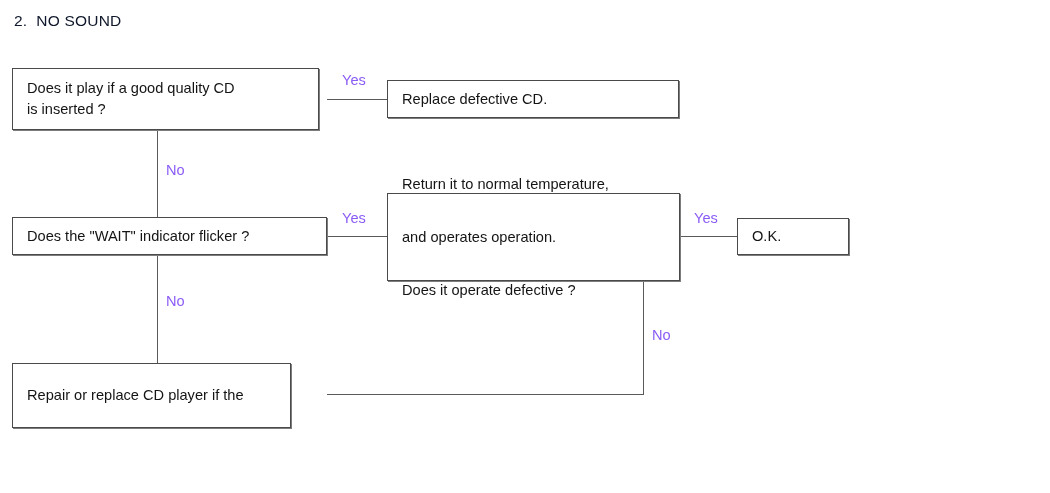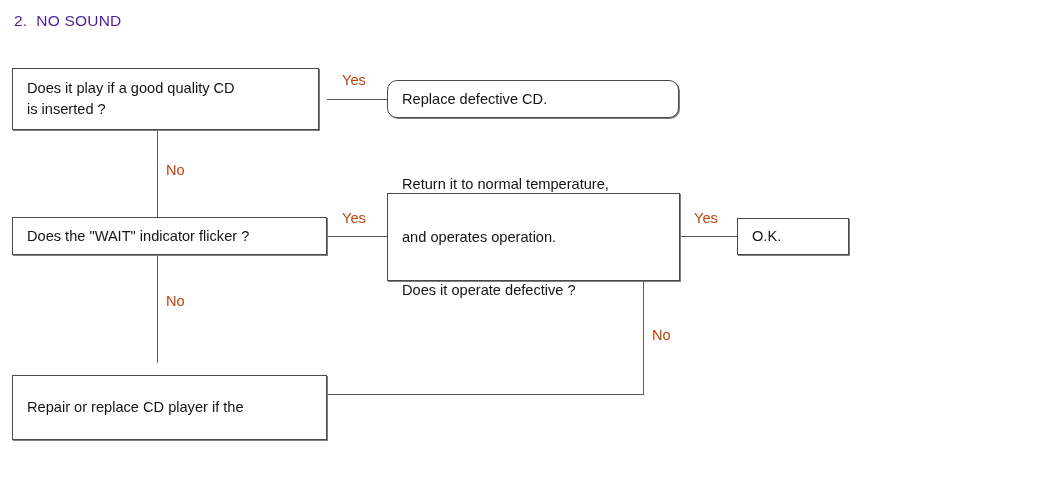--- a/index.html
+++ b/index.html
@@ -20,21 +20,21 @@
     overflow: hidden;
   }
 
   
   .chart-title {
     position: absolute;
     left: 14px;
     top: 12px;
     font-size: 15.5px;
     letter-spacing: 0.2px;
-    color: #4c1d95;
+    color: #0f172a;
     white-space: pre;
   }
 
   
   .node {
     position: absolute;
     box-sizing: border-box;
     background: #ffffff;
     border: 1px solid #4a4a4a;
     box-shadow: 1px 1px 0 0 #7d7d7d;
@@ -44,25 +44,25 @@
     padding: 0 14px;
   }
   .node .line {
     font-size: 14.6px;
     line-height: 21px;
     color: #141414;
     white-space: pre;
   }
 
   #node-cd-quality   { left: 12px;  top: 68px;  width: 307px; height: 62px; padding-left: 14px; }
-  #node-replace-cd   { left: 387px; top: 80px;  width: 292px; height: 38px; border-radius: 10px; }
+  #node-replace-cd   { left: 387px; top: 80px;  width: 292px; height: 38px; }
   #node-wait-flicker { left: 12px;  top: 217px; width: 315px; height: 38px; }
   #node-temperature  { left: 387px; top: 193px; width: 293px; height: 88px; gap: 32px; }
   #node-ok           { left: 737px; top: 218px; width: 112px; height: 37px; }
-  #node-repair       { left: 12px;  top: 363px; width: 315px; height: 65px; margin-top: 12px; }
+  #node-repair       { left: 12px;  top: 363px; width: 279px; height: 65px; }
 
   
   .conn {
     position: absolute;
     background: #5a5a5a;
   }
   .conn.h { height: 1px; }
   .conn.v { width: 1px; }
 
   
@@ -77,21 +77,21 @@
   #conn-yes3-h      { left: 680px; top: 236px; width: 57px; }
   
   #conn-no3-v       { left: 643px; top: 281px; height: 114px; }
   #conn-no3-h       { left: 327px; top: 394px; width: 317px; }
 
   
   .edge-label {
     position: absolute;
     font-size: 14.6px;
     line-height: 17px;
-    color: #c2410c;
+    color: #8b5cf6;
     white-space: pre;
   }
   #label-yes1 { left: 342px; top: 72px; }
   #label-no1  { left: 166px; top: 162px; }
   #label-yes2 { left: 342px; top: 210px; }
   #label-no2  { left: 166px; top: 293px; }
   #label-yes3 { left: 694px; top: 210px; }
   #label-no3  { left: 652px; top: 327px; }
 </style>
 </head>

